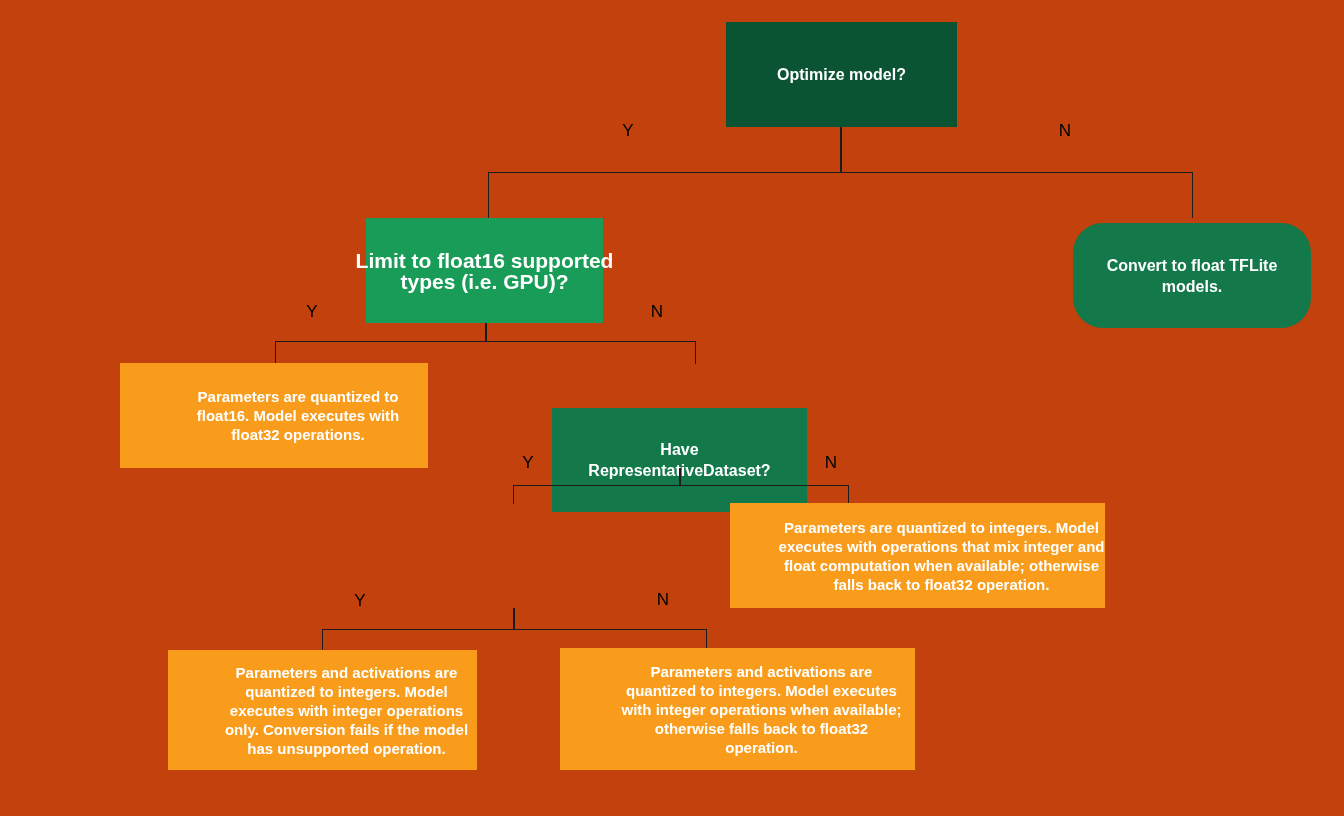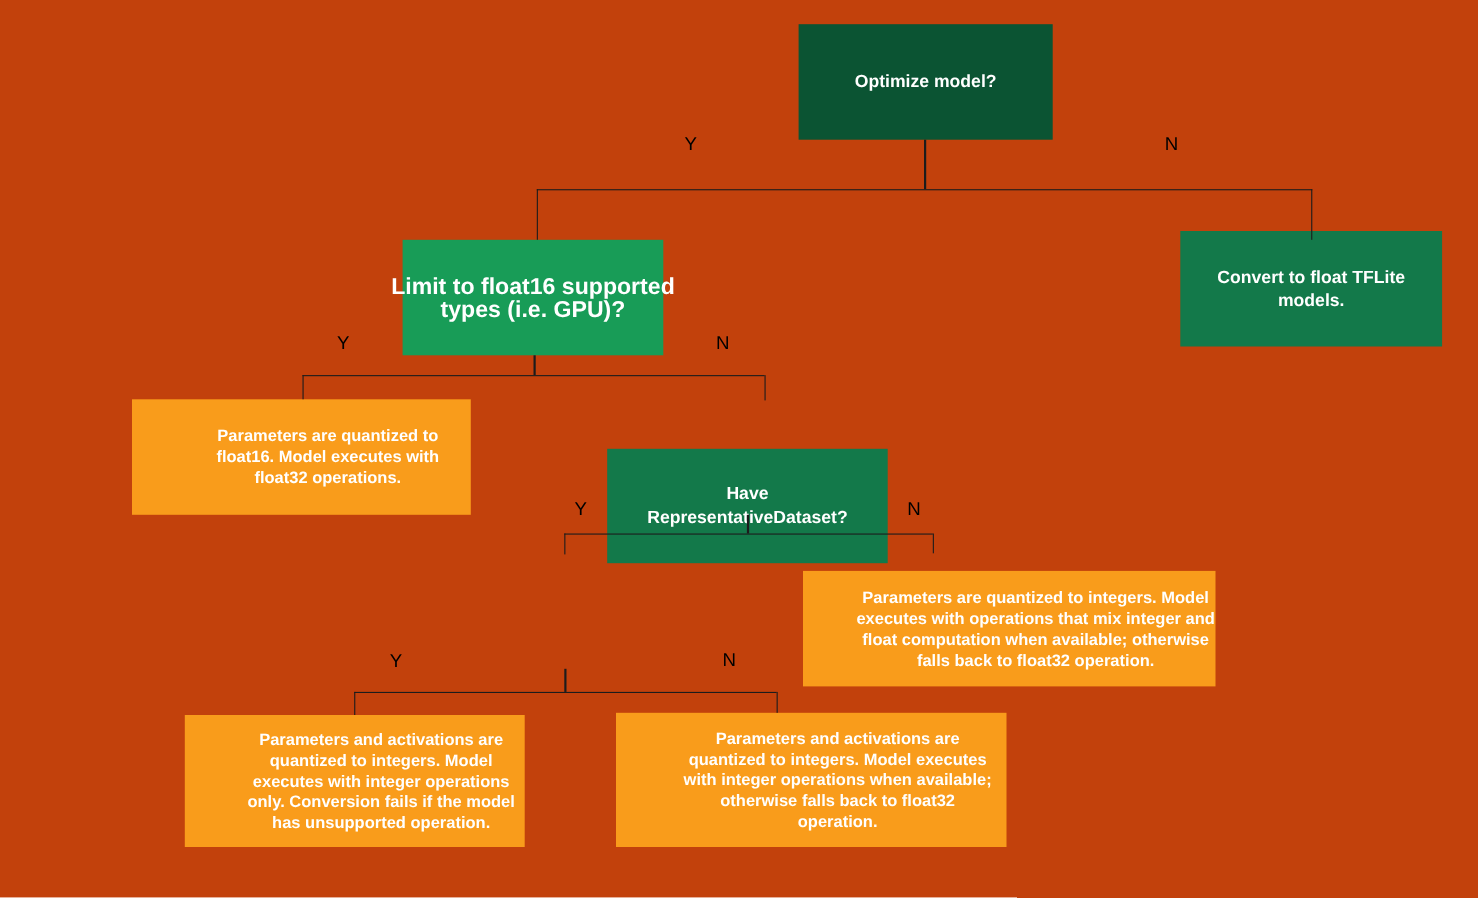--- a/index.html
+++ b/index.html
@@ -44,32 +44,32 @@
 </head>
 <body>
 
 <div class="canvas">
 
   <div class="node dark" style="left:726px; top:22px;  width:231px; height:105px;">Optimize model?</div>
 
   <div class="node light" style="left:366px; top:218px; width:237px; height:105px;">Limit to float16 supported
 types (i.e. GPU)?</div>
 
-  <div class="node mid" style="left:1073px; top:210px; width:238px; height:105px;">Convert to float TFLite
+  <div class="node mid" style="left:1073px; top:223px; width:238px; height:105px;border-radius:30px;">Convert to float TFLite
 models.</div>
 
   <div class="node orange" style="left:120px; top:363px; width:308px; height:105px;">Parameters are quantized to
 float16. Model executes with
 float32 operations.</div>
 
   <div class="node mid" style="left:552px; top:364px; width:255px; height:104px;margin-top:44px;">Have
 RepresentativeDataset?</div>
 
 
-  <div class="node orange" style="left:730px; top:503px; width:375px; height:105px;margin-top:16px;">Parameters are quantized to integers. Model
+  <div class="node orange" style="left:730px; top:503px; width:375px; height:105px;">Parameters are quantized to integers. Model
 executes with operations that mix integer and
 float computation when available; otherwise
 falls back to float32 operation.</div>
 
   <div class="node orange" style="left:168px; top:650px; width:309px; height:120px;">Parameters and activations are
 quantized to integers. Model
 executes with integer operations
 only. Conversion fails if the model
 has unsupported operation.</div>
 

